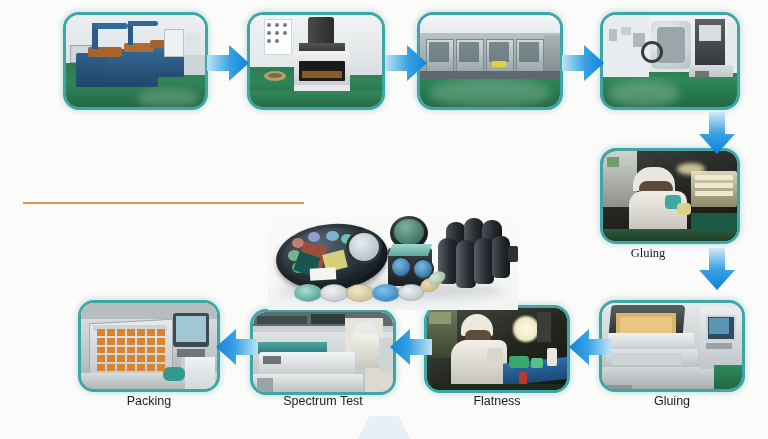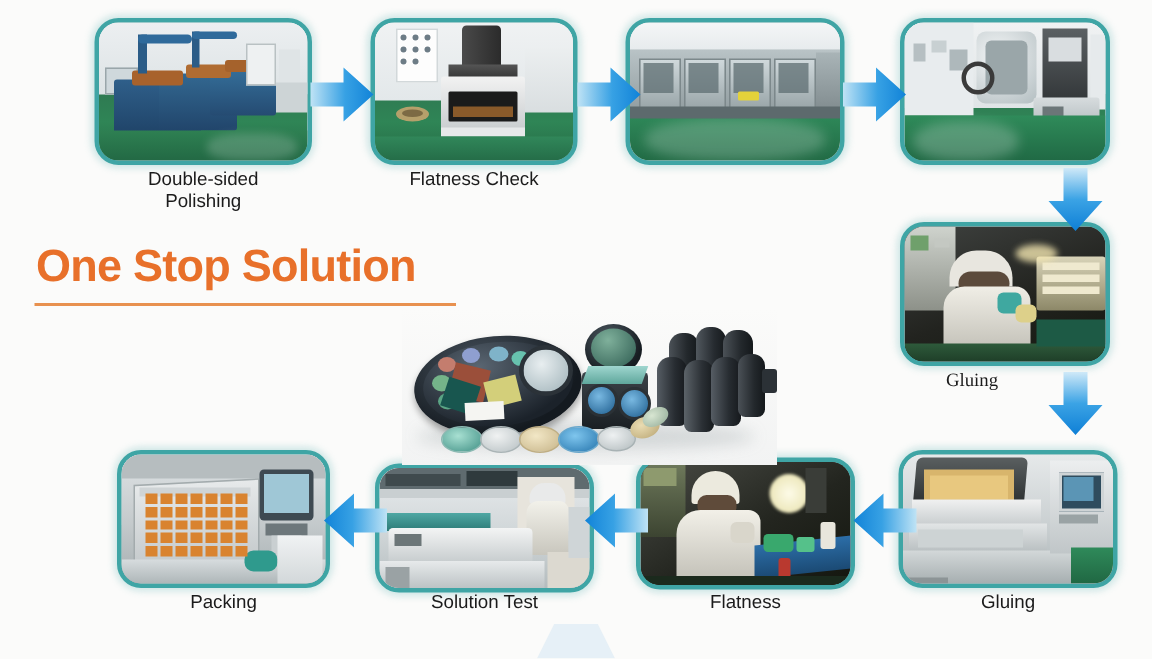--- a/index.html
+++ b/index.html
@@ -102,22 +102,20 @@
         <div class="obj" style="left:62px;top:6px;width:5px;height:24px;background:#2b5c87;"></div>
         <div class="obj" style="left:62px;top:6px;width:30px;height:5px;background:#2f6a9b;border-radius:3px;"></div>
         <div class="obj" style="left:98px;top:14px;width:18px;height:26px;background:#eef1f2;border:1px solid #b9c1c3;"></div>
         <div class="obj" style="left:120px;top:18px;width:14px;height:30px;background:#dfe4e6;"></div>
         <div class="obj" style="left:118px;top:40px;width:22px;height:20px;background:#cdd4d6;"></div>
         <div class="obj" style="left:0;top:72px;width:145px;height:26px;background:linear-gradient(#2e8052,#1f6240);"></div>
         <div class="obj" style="left:72px;top:74px;width:60px;height:18px;background:rgba(255,255,255,.18);border-radius:40%;filter:blur(3px);"></div>
       </div>
     </div>
   </div>
-  <div class="cap" style="left:63px;top:112px;width:145px;">Double-sided
-Polishing</div>
 
   <div class="card" style="left:247px;top:12px;width:138px;height:98px;">
     <div class="photo">
       <div class="scene room-green">
         <div class="obj" style="left:0;top:0;width:100%;height:56%;background:linear-gradient(#f0f2f3,#e3e8ea);"></div>
         <div class="obj" style="left:14px;top:4px;width:26px;height:34px;background:#fdfdfd;border:1px solid #d2d8da;"></div>
         <div class="obj" style="left:17px;top:8px;width:4px;height:4px;background:#6d7c86;border-radius:50%;"></div>
         <div class="obj" style="left:25px;top:8px;width:4px;height:4px;background:#6d7c86;border-radius:50%;"></div>
         <div class="obj" style="left:33px;top:8px;width:4px;height:4px;background:#6d7c86;border-radius:50%;"></div>
         <div class="obj" style="left:17px;top:16px;width:4px;height:4px;background:#6d7c86;border-radius:50%;"></div>
@@ -131,21 +129,20 @@
         <div class="obj" style="left:49px;top:46px;width:46px;height:20px;background:#1b1b1b;border-radius:1px;"></div>
         <div class="obj" style="left:52px;top:56px;width:40px;height:7px;background:#8a5a2a;"></div>
         <div class="obj" style="left:44px;top:70px;width:56px;height:6px;background:#e7e9ea;"></div>
         <div class="obj" style="left:14px;top:56px;width:22px;height:10px;background:#b5a06b;border-radius:50%;"></div>
         <div class="obj" style="left:18px;top:58px;width:14px;height:5px;background:#7c6a44;border-radius:50%;"></div>
         <div class="obj" style="left:100px;top:16px;width:38px;height:44px;background:linear-gradient(#eceff0,#d9dee0);"></div>
         <div class="obj" style="left:0;top:76px;width:138px;height:22px;background:linear-gradient(#31875a,#206341);"></div>
       </div>
     </div>
   </div>
-  <div class="cap" style="left:247px;top:112px;width:138px;">Flatness Check</div>
 
   <div class="card" style="left:417px;top:12px;width:146px;height:98px;">
     <div class="photo">
       <div class="scene room-clean">
         <div class="obj" style="left:0;top:0;width:100%;height:20%;background:linear-gradient(#f4f6f7,#e7ebed);"></div>
         <div class="obj" style="left:0;top:18px;width:146px;height:44px;background:linear-gradient(#b9c3c6,#8f9b9e);"></div>
         <div class="obj" style="left:6px;top:24px;width:26px;height:32px;background:linear-gradient(#cfd8db,#9aa6a9);border:1px solid #7c888b;"></div>
         <div class="obj" style="left:36px;top:24px;width:26px;height:32px;background:linear-gradient(#cfd8db,#9aa6a9);border:1px solid #7c888b;"></div>
         <div class="obj" style="left:66px;top:24px;width:26px;height:32px;background:linear-gradient(#cfd8db,#9aa6a9);border:1px solid #7c888b;"></div>
         <div class="obj" style="left:96px;top:24px;width:26px;height:32px;background:linear-gradient(#cfd8db,#9aa6a9);border:1px solid #7c888b;"></div>
@@ -267,21 +264,21 @@
         <div class="obj" style="left:0;top:30px;width:74px;height:12px;background:linear-gradient(#4fa7a3,#2d7a76);"></div>
         <div class="obj" style="left:6px;top:40px;width:96px;height:26px;background:linear-gradient(#f3f4f4,#c1c7c9);border-radius:3px;"></div>
         <div class="obj" style="left:10px;top:44px;width:18px;height:8px;background:#6c7678;"></div>
         <div class="obj" style="left:0;top:62px;width:110px;height:24px;background:linear-gradient(#e7eaeb,#aeb6b8);"></div>
         <div class="obj" style="left:4px;top:66px;width:16px;height:18px;background:#9aa2a4;"></div>
         <div class="obj" style="left:112px;top:56px;width:34px;height:30px;background:#dcd9d0;"></div>
         <div class="obj" style="left:126px;top:26px;width:20px;height:34px;background:#cfd5d7;"></div>
       </div>
     </div>
   </div>
-  <div class="cap" style="left:250px;top:394px;width:146px;">Solution Test</div>
+  <div class="cap" style="left:250px;top:394px;width:146px;">Spectrum Test</div>
 
   <div class="card" style="left:78px;top:300px;width:142px;height:92px;">
     <div class="photo">
       <div class="scene room-grey">
         <div class="obj" style="left:0;top:0;width:100%;height:100%;background:linear-gradient(#dfe3e5,#c3c9cb 55%,#a6aeb0);"></div>
         <div class="obj" style="left:0;top:0;width:142px;height:16px;background:#b6bdbf;"></div>
         <div class="obj" style="left:8px;top:18px;width:82px;height:56px;background:linear-gradient(#e6e9ea,#c3c8ca);border:1px solid #a3abad;transform:skewY(-3deg);"></div>
         <div class="obj" style="left:12px;top:22px;width:74px;height:6px;background:#cfd4d6;"></div>
         <div class="obj" style="left:92px;top:10px;width:36px;height:34px;background:#3e4a52;border-radius:3px;"></div>
         <div class="obj" style="left:95px;top:13px;width:30px;height:26px;background:#9fc7d6;"></div>
@@ -397,21 +394,20 @@
       <path d="M44,13 L22,13 L22,3 L2,21 L22,39 L22,29 L44,29 Z" fill="url(#gl1)"></path>
     </svg>
   </div>
 
   <div class="arrow" style="left:214px;top:326px;">
     <svg width="46" height="42" viewBox="0 0 46 42">
       <path d="M44,13 L22,13 L22,3 L2,21 L22,39 L22,29 L44,29 Z" fill="url(#gl1)"></path>
     </svg>
   </div>
 
-  <div class="title">One Stop Solution</div>
   <div class="rule"></div>
 
   <div class="product">
     <div class="scene" style="background:linear-gradient(#fbfbfa,#f2f3f3);">
 
       <div class="obj" style="left:10px;top:76px;width:225px;height:18px;background:rgba(120,130,135,.25);border-radius:50%;filter:blur(5px);"></div>
 
       <div class="obj" style="left:8px;top:18px;width:112px;height:66px;background:radial-gradient(ellipse at 40% 30%,#4a5560,#141a20 70%);border-radius:50%;transform:rotate(-5deg);box-shadow:0 3px 5px rgba(0,0,0,.35);"></div>
       <div class="obj" style="left:14px;top:22px;width:100px;height:56px;background:radial-gradient(ellipse at 38% 28%,#5a6672,#1b222a 72%);border-radius:50%;transform:rotate(-5deg);"></div>
 

